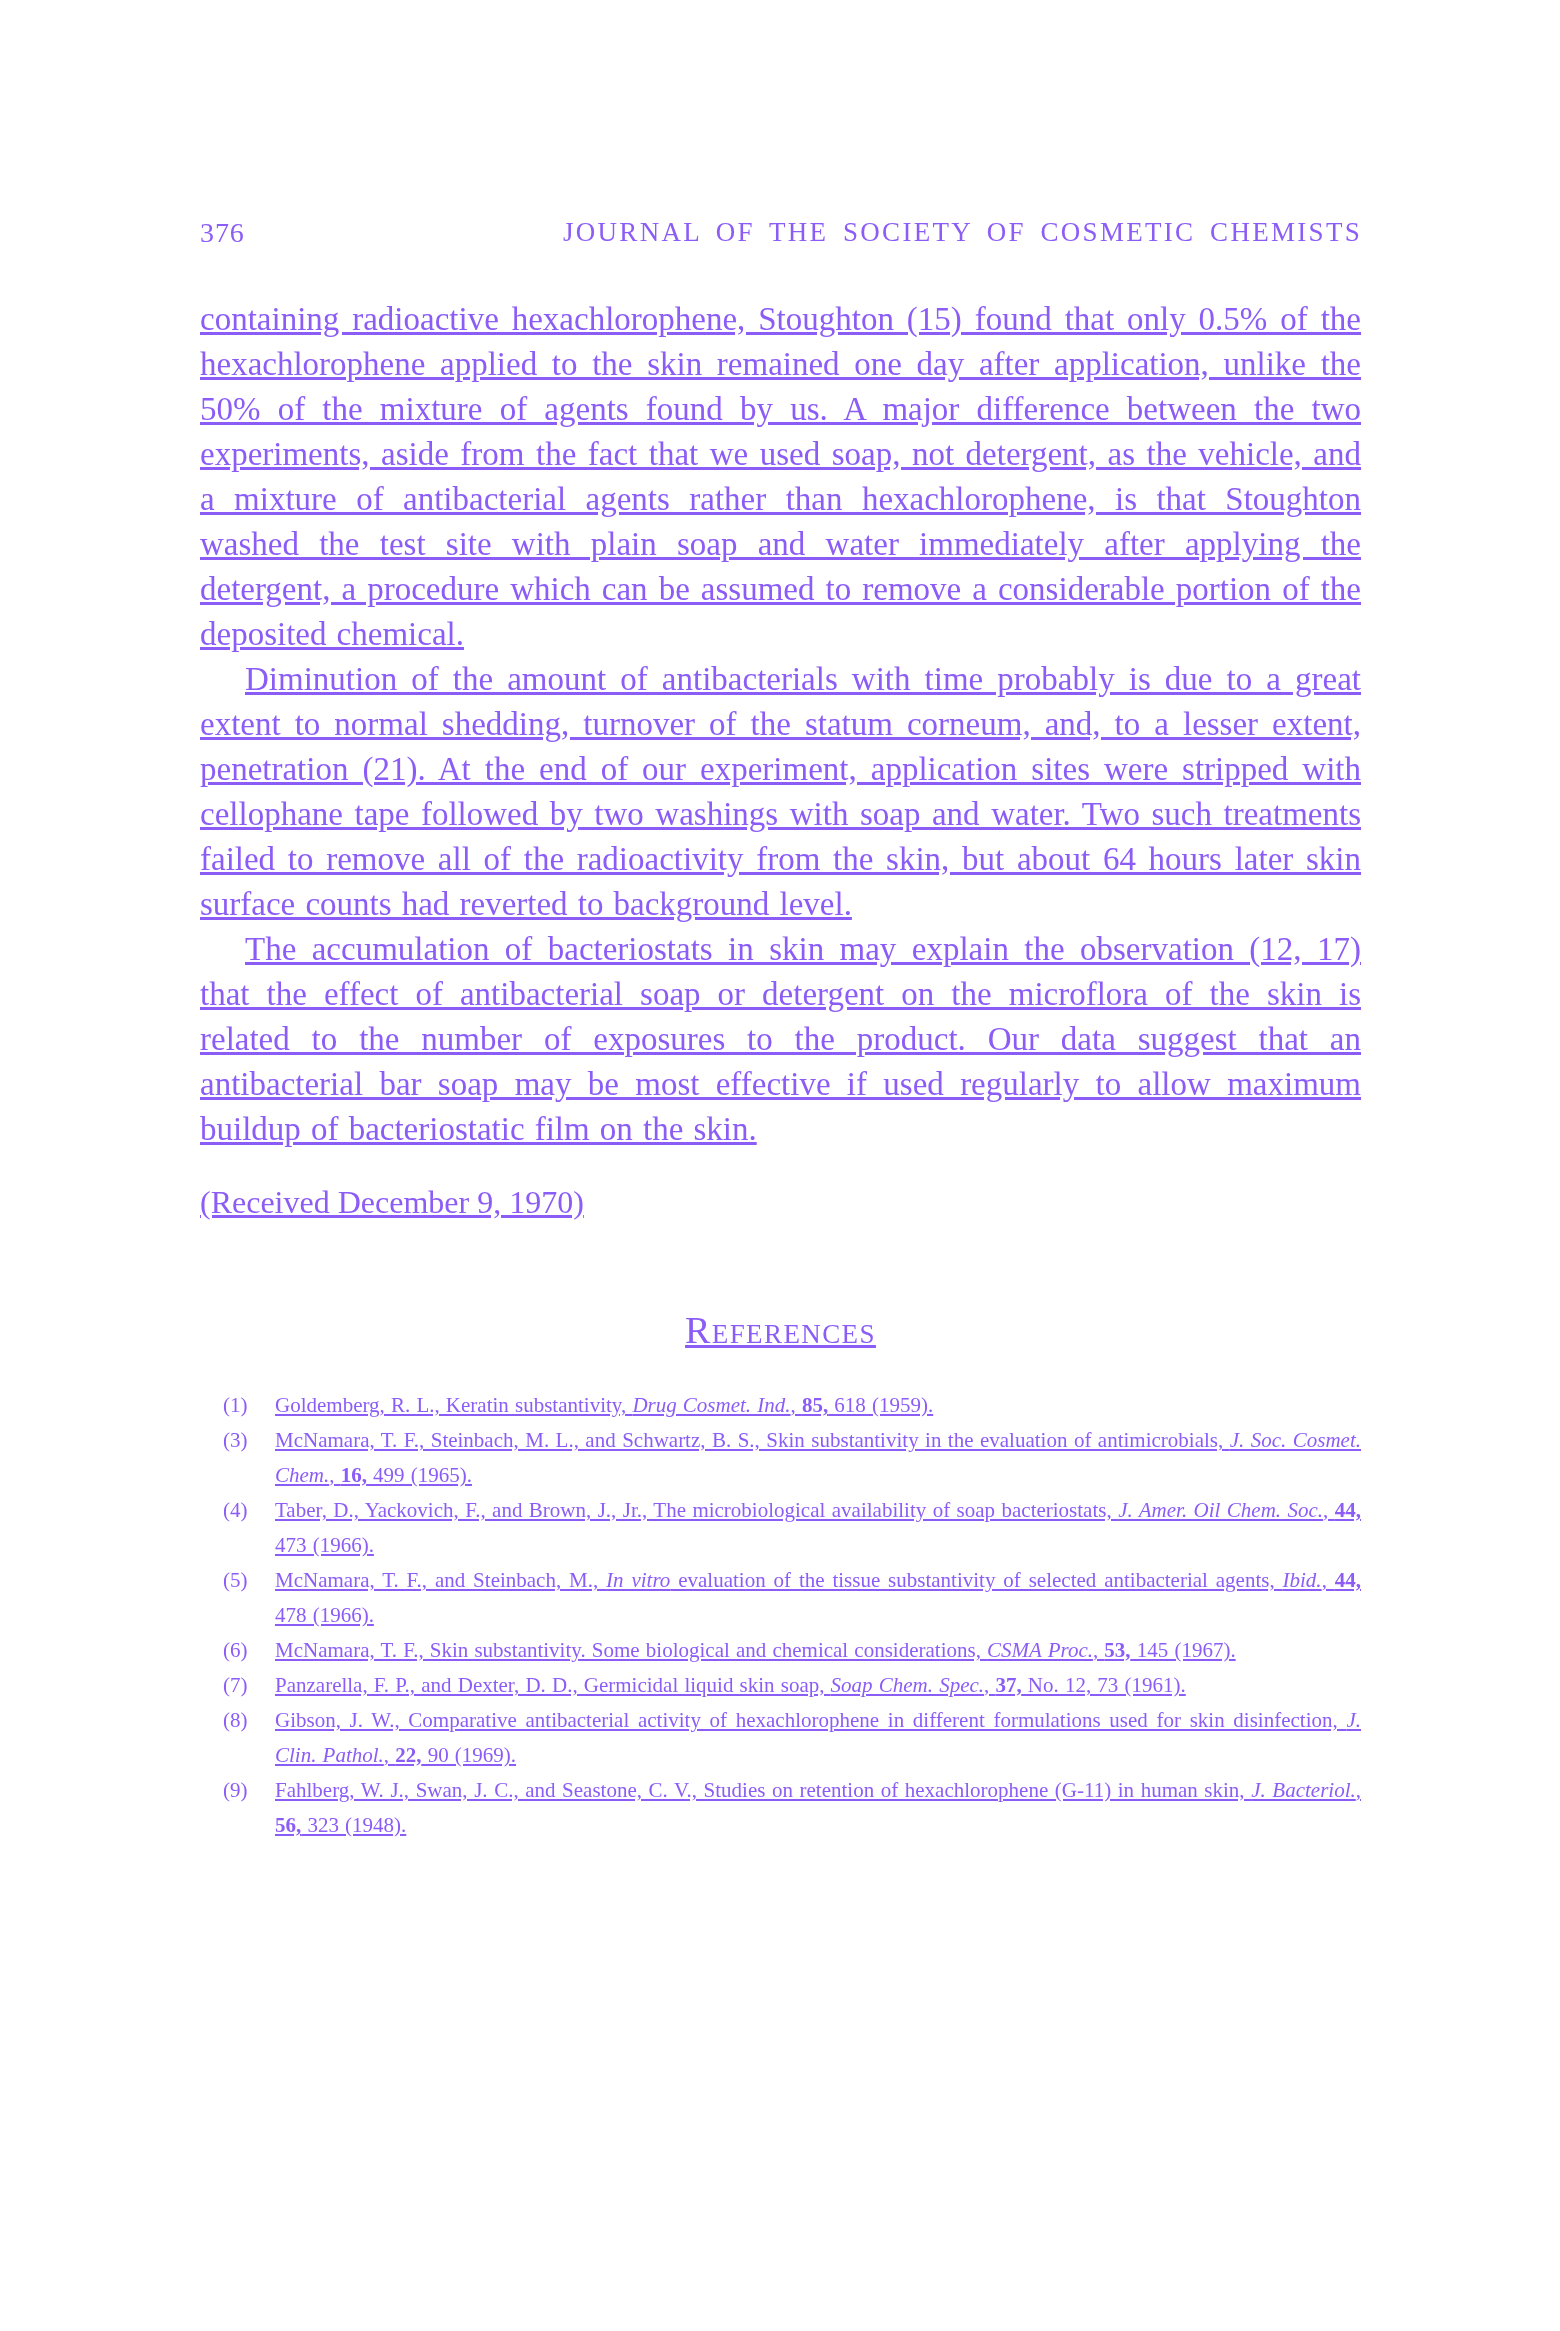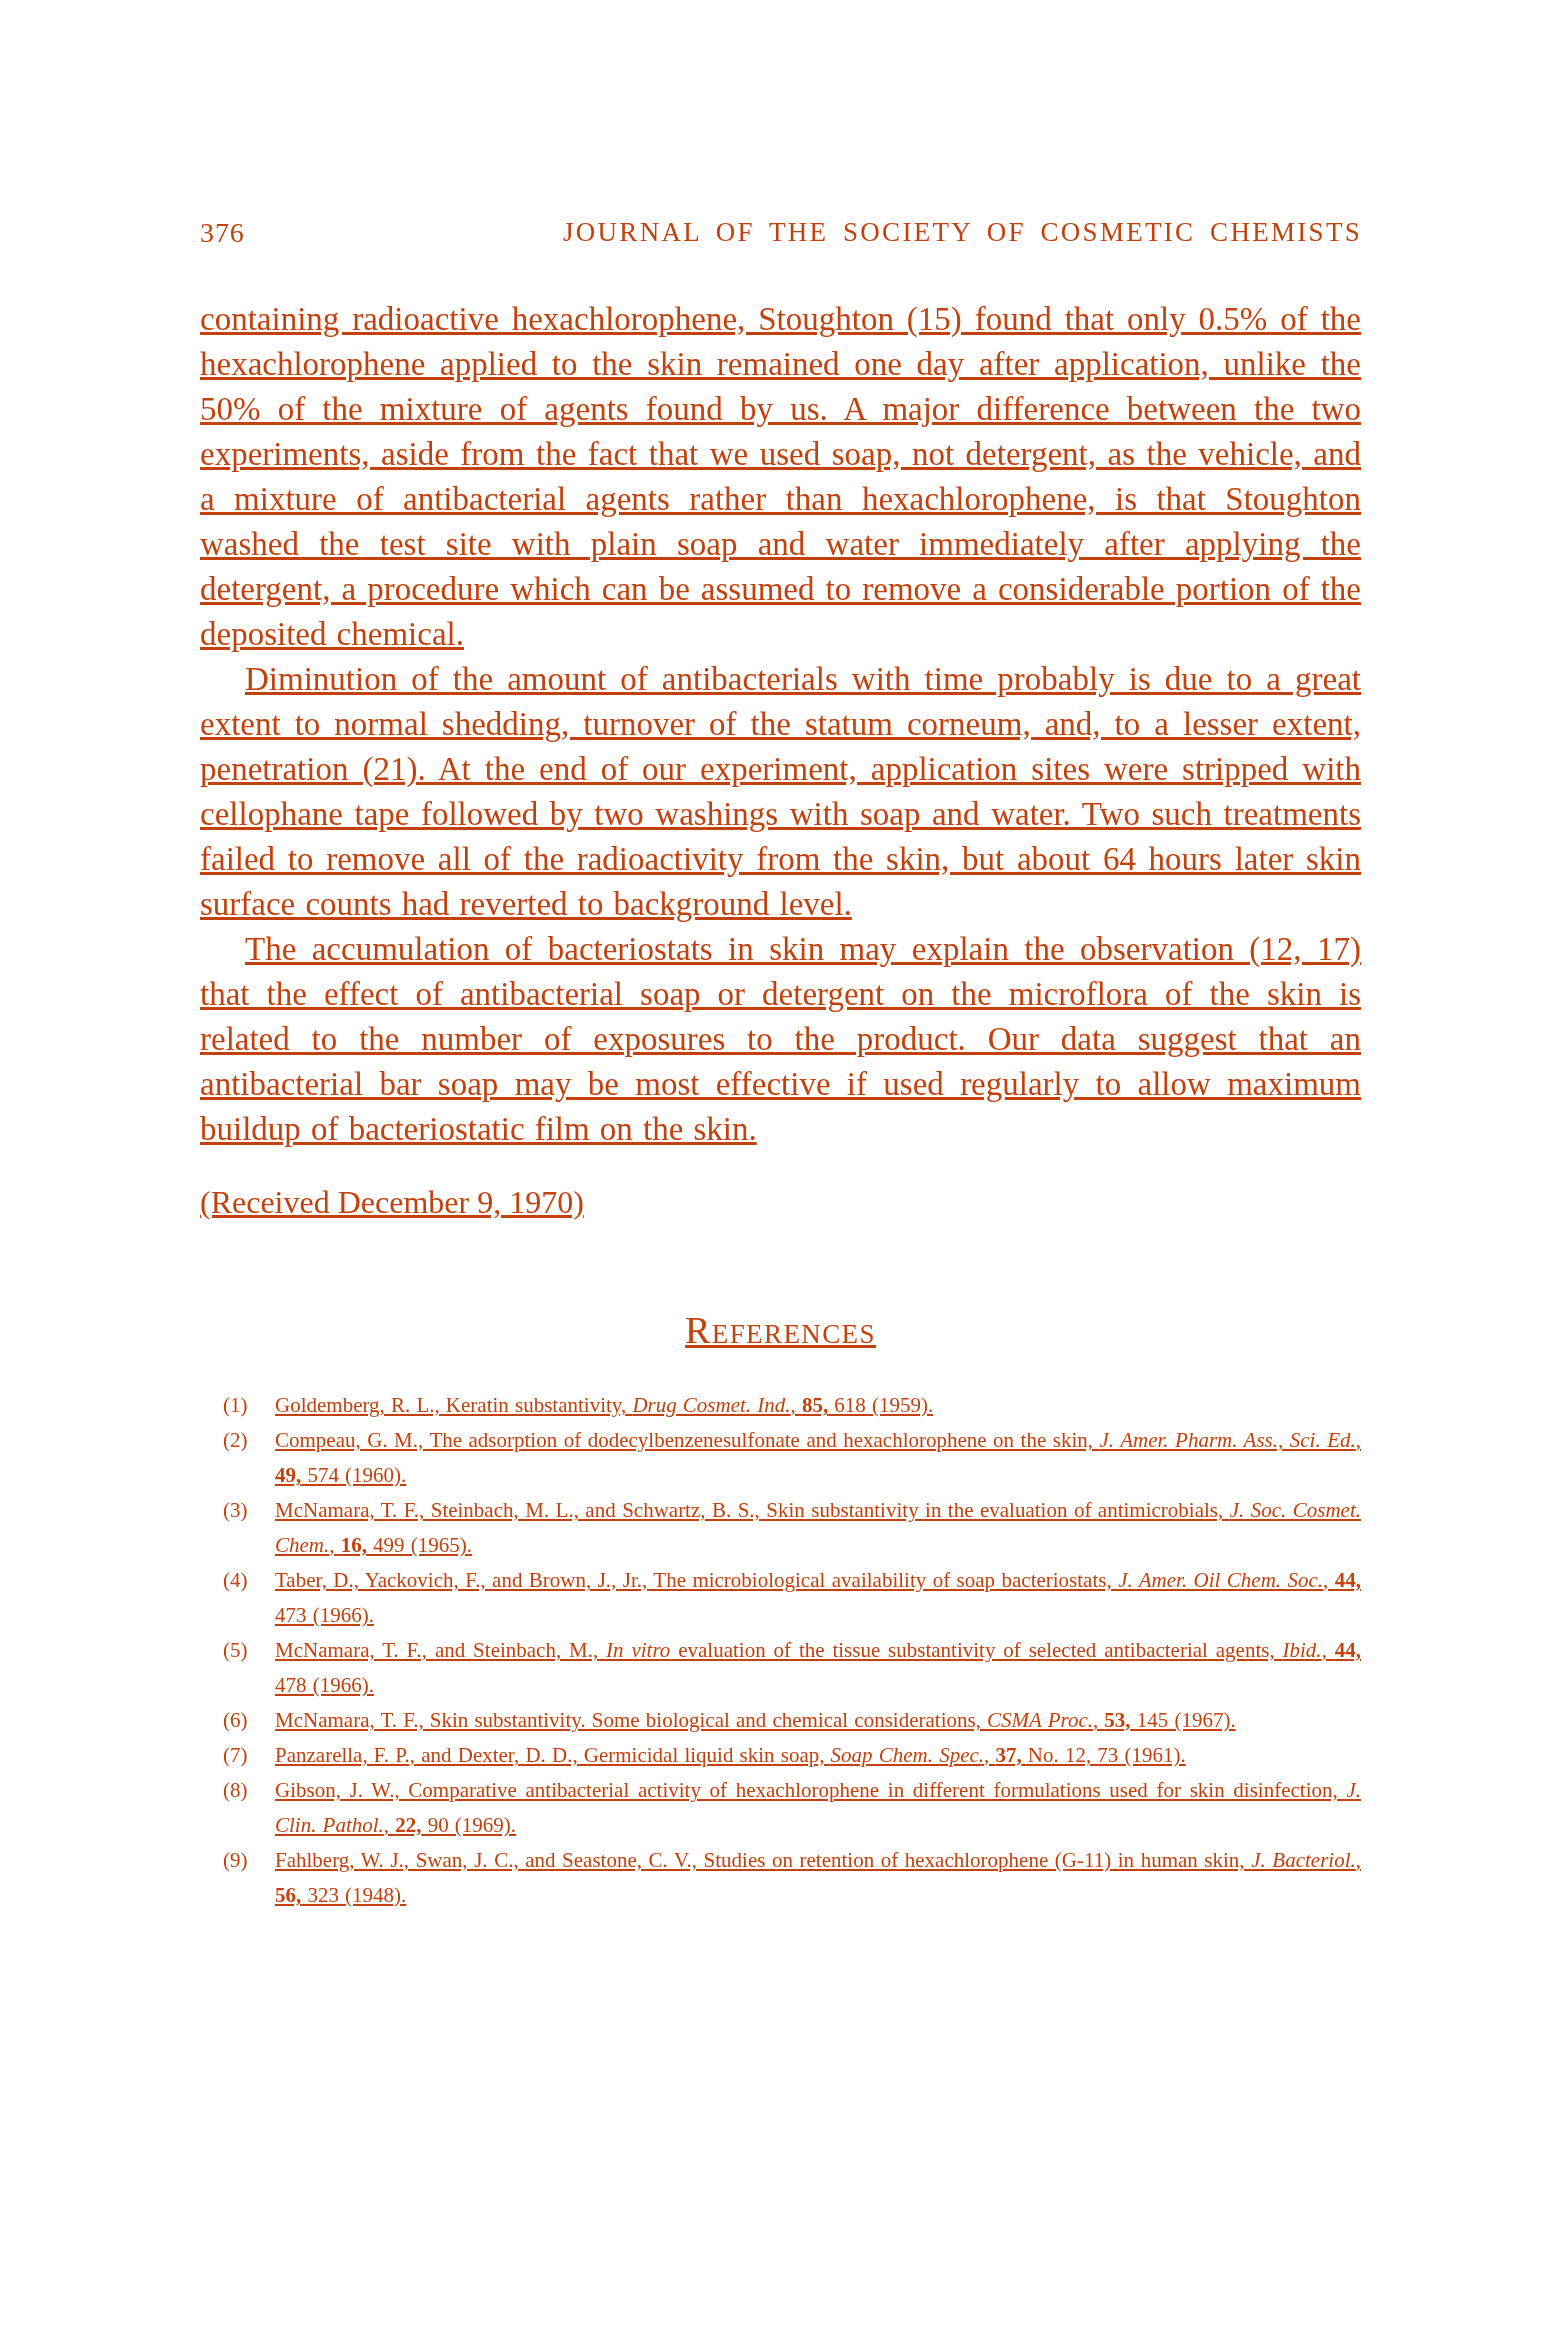--- a/index.html
+++ b/index.html
@@ -5,21 +5,21 @@
   html, body {
     margin: 0;
     padding: 0;
     background: #ffffff;
   }
   .page {
     position: relative;
     width: 1561px;
     height: 2332px;
     background: #ffffff;
-    color: #c2410c;
+    color: #8b5cf6;
     font-family: "Liberation Serif", "DejaVu Serif", serif;
     overflow: hidden;
     box-sizing: border-box;
     padding: 217px 199px 0 200px;
   }
   .running-head {
     position: relative;
     height: 39px;
     margin-bottom: 41px;
   }
@@ -103,21 +103,20 @@
         <p class="body-para indent">Diminution of the amount of antibacterials with time probably is due to a great extent to normal shedding, turnover of the statum corneum, and, to a lesser extent, penetration (21).  At the end of our experiment, application sites were stripped with cellophane tape followed by two washings with soap and water.  Two such treatments failed to remove all of the radioactivity from the skin, but about 64 hours later skin surface counts had reverted to background level.</p>
         <p class="body-para indent">The accumulation of bacteriostats in skin may explain the observation (12, 17) that the effect of antibacterial soap or detergent on the microflora of the skin is related to the number of exposures to the product.  Our data suggest that an antibacterial bar soap may be most effective if used regularly to allow maximum buildup of bacteriostatic film on the skin.</p>
       </div>
 
     <p class="received">(Received December 9, 1970)</p>
 
     <h2 class="ref-heading">References</h2>
 
     <ol class="ref-list" id="ref-list">
         <li><span class="ref-num">(1)</span><span class="seg-plain">Goldemberg, R. L., Keratin substantivity, </span><span class="seg-italic">Drug Cosmet. Ind.</span><span class="seg-plain">, </span><span class="seg-bold">85,</span><span class="seg-plain"> 618 (1959).</span></li>
-        <li><span class="ref-num">(2)</span><span class="seg-plain">Compeau, G. M., The adsorption of dodecylbenzenesulfonate and hexachlorophene on the skin, </span><span class="seg-italic">J. Amer. Pharm. Ass., Sci. Ed.</span><span class="seg-plain">, </span><span class="seg-bold">49,</span><span class="seg-plain"> 574 (1960).</span></li>
         <li><span class="ref-num">(3)</span><span class="seg-plain">McNamara, T. F., Steinbach, M. L., and Schwartz, B. S., Skin substantivity in the evaluation of antimicrobials, </span><span class="seg-italic">J. Soc. Cosmet. Chem.</span><span class="seg-plain">, </span><span class="seg-bold">16,</span><span class="seg-plain"> 499 (1965).</span></li>
         <li><span class="ref-num">(4)</span><span class="seg-plain">Taber, D., Yackovich, F., and Brown, J., Jr., The microbiological availability of soap bacteriostats, </span><span class="seg-italic">J. Amer. Oil Chem. Soc.</span><span class="seg-plain">, </span><span class="seg-bold">44,</span><span class="seg-plain"> 473 (1966).</span></li>
         <li><span class="ref-num">(5)</span><span class="seg-plain">McNamara, T. F., and Steinbach, M., </span><span class="seg-italic">In vitro</span><span class="seg-plain"> evaluation of the tissue substantivity of selected antibacterial agents, </span><span class="seg-italic">Ibid.</span><span class="seg-plain">, </span><span class="seg-bold">44,</span><span class="seg-plain"> 478 (1966).</span></li>
         <li><span class="ref-num">(6)</span><span class="seg-plain">McNamara, T. F., Skin substantivity.  Some biological and chemical considerations, </span><span class="seg-italic">CSMA Proc.</span><span class="seg-plain">, </span><span class="seg-bold">53,</span><span class="seg-plain"> 145 (1967).</span></li>
         <li><span class="ref-num">(7)</span><span class="seg-plain">Panzarella, F. P., and Dexter, D. D., Germicidal liquid skin soap, </span><span class="seg-italic">Soap Chem. Spec.</span><span class="seg-plain">, </span><span class="seg-bold">37,</span><span class="seg-plain"> No. 12, 73 (1961).</span></li>
         <li><span class="ref-num">(8)</span><span class="seg-plain">Gibson, J. W., Comparative antibacterial activity of hexachlorophene in different formulations used for skin disinfection, </span><span class="seg-italic">J. Clin. Pathol.</span><span class="seg-plain">, </span><span class="seg-bold">22,</span><span class="seg-plain"> 90 (1969).</span></li>
         <li><span class="ref-num">(9)</span><span class="seg-plain">Fahlberg, W. J., Swan, J. C., and Seastone, C. V., Studies on retention of hexachlorophene (G-11) in human skin, </span><span class="seg-italic">J. Bacteriol.</span><span class="seg-plain">, </span><span class="seg-bold">56,</span><span class="seg-plain"> 323 (1948).</span></li>
       </ol>
   </main>
 </div>

